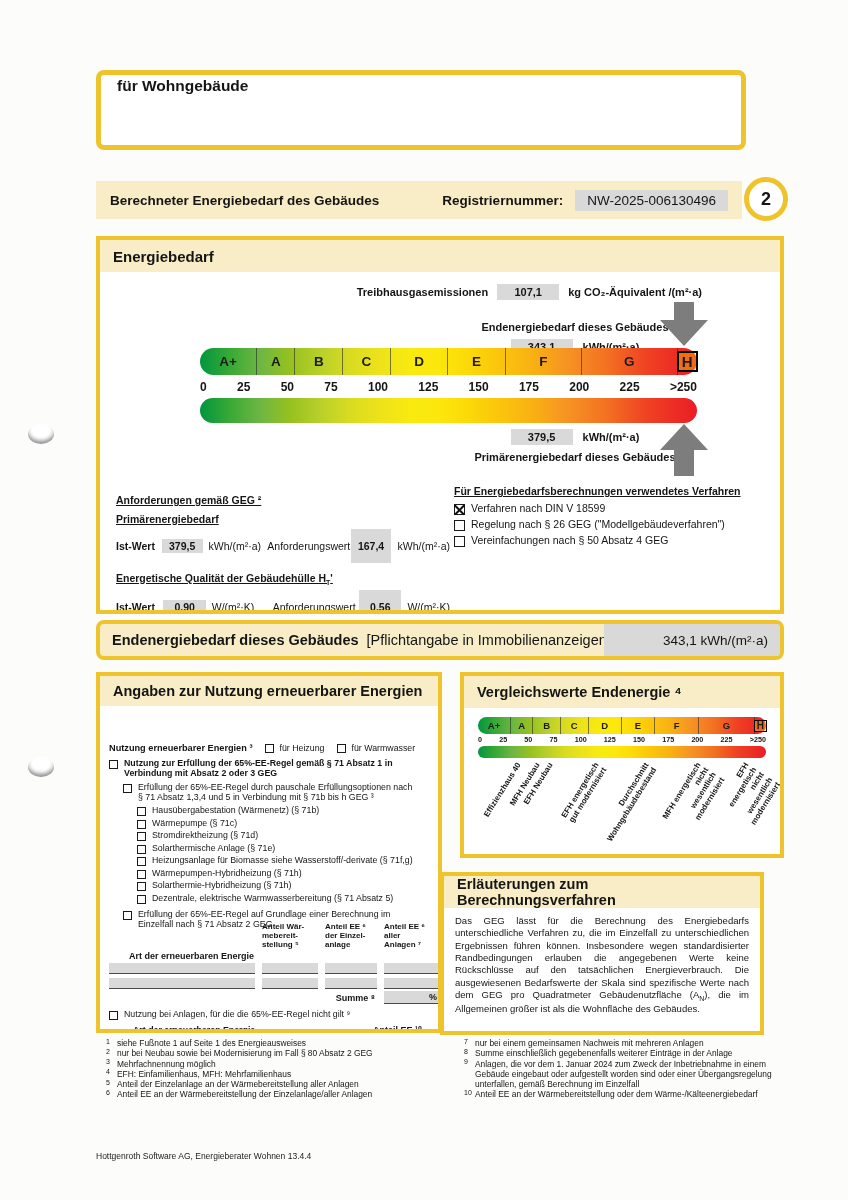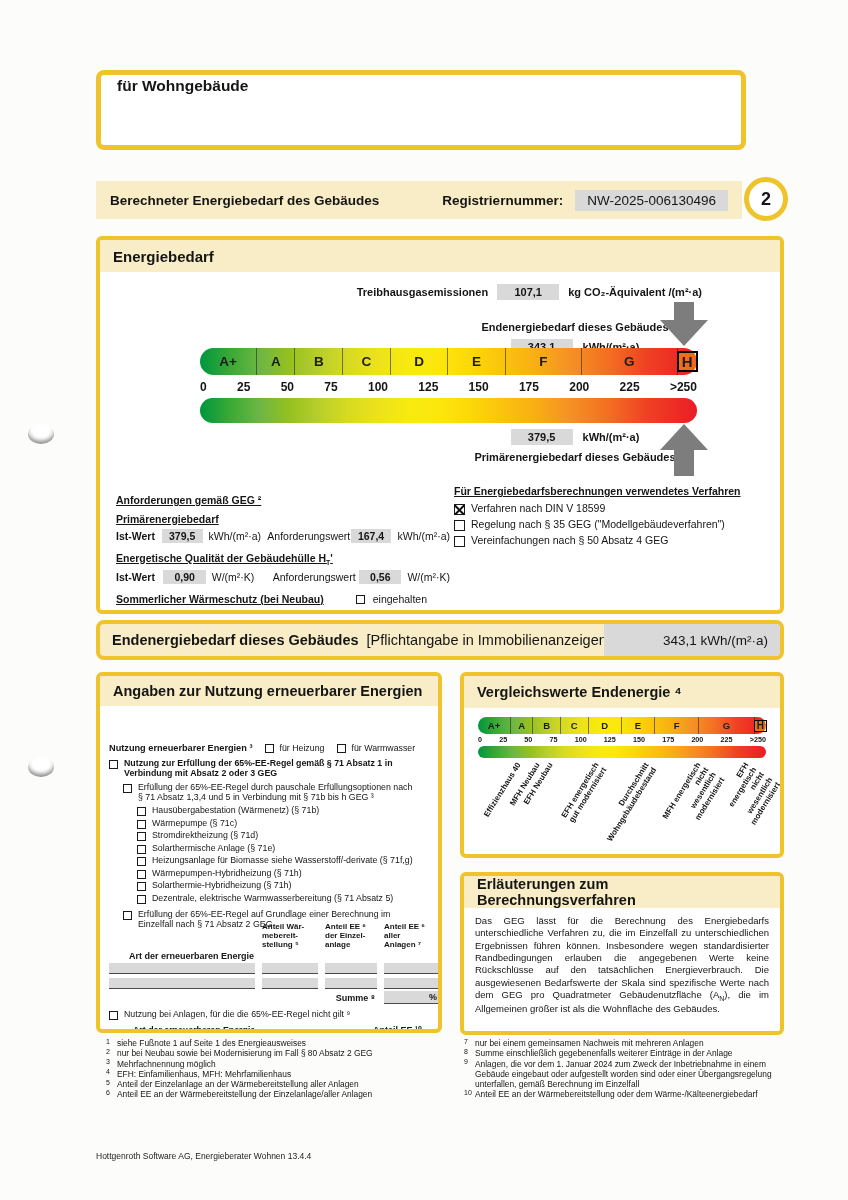--- a/index.html
+++ b/index.html
@@ -28,21 +28,21 @@
 
   
   .meta-bar{position:absolute;left:96px;top:181px;width:646px;height:38px;background:var(--cream);display:flex;align-items:center;padding:0 14px;}
   .meta-title{font-weight:700;font-size:13.5px;}
   .reg-group{margin-left:auto;display:flex;align-items:center;gap:12px;}
   .reg-label{font-weight:700;font-size:13.5px;}
   .reg-value{background:var(--vgray);padding:3px 12px;font-size:13.5px;}
   .page-circle{position:absolute;left:744px;top:177px;width:44px;height:44px;border:5px solid var(--accent);border-radius:50%;background:#fff;display:flex;align-items:center;justify-content:center;font-size:18px;font-weight:700;}
 
   
-  .sec-box{position:absolute;border:4px solid var(--accent);border-radius:6px;background:#fff;overflow:hidden;}
+  .sec-box{position:absolute;border:4px solid var(--accent);border-radius:0;background:#fff;overflow:hidden;}
   .band{background:var(--cream);display:flex;align-items:center;padding:0 13px;font-weight:700;}
 
   
   #energie-box{left:96px;top:236px;width:688px;height:378px;}
   #energie-box .band{height:32px;font-size:15px;}
   .ghg-row{position:absolute;top:44px;right:78px;display:flex;align-items:center;gap:9px;font-size:11px;font-weight:700;}
   .vbox{background:var(--vgray);text-align:center;font-weight:700;}
   .vbox.w62{width:62px;padding:2px 0;font-size:11px;}
   .end-label{position:absolute;top:81px;left:360px;width:230px;text-align:center;font-size:11px;font-weight:700;}
   .end-vrow{position:absolute;top:99px;left:360px;width:230px;display:flex;justify-content:center;align-items:center;gap:10px;font-size:11px;font-weight:700;}
@@ -68,21 +68,21 @@
   .plainbar{position:absolute;left:100px;top:158px;width:497px;height:25px;background:var(--grad);border-radius:13px;}
 
   .anf{position:absolute;left:16px;top:254px;width:334px;font-size:10.5px;}
   .u-head{font-weight:700;text-decoration:underline;font-size:10.5px;}
   .anf .u-head{display:inline-block;}
   .vrow{display:flex;align-items:center;margin:4px 0 9px;}
   .vrow .c1{width:56px;font-weight:700;}
   .vrow .c2{width:50px;background:var(--vgray);text-align:center;font-weight:700;padding:1px 0;}
   .vrow .c3{width:78px;padding-left:6px;}
   .vrow .c4{width:102px;}
-  .vrow .c5{width:50px;background:var(--vgray);text-align:center;font-weight:700;padding:1px 0;}
+  .vrow .c5{width:50px;background:var(--vgray);text-align:center;font-weight:700;padding:11px 0;}
   .vrow .c6{padding-left:6px;}
   .summer-row{display:flex;align-items:center;margin-top:8px;}
   .summer-row .cb{margin-left:32px;margin-right:8px;}
   sub{font-size:7px;}
 
   .verf{position:absolute;left:354px;top:245px;width:320px;font-size:10.5px;}
   .verf .u-head{margin-bottom:5px;display:inline-block;}
 
   .cb{display:inline-block;width:9px;height:9px;border:1.3px solid #1a1a1a;background:#fff;flex:none;position:relative;}
   .cb.cb10{width:11px;height:11px;}
@@ -126,21 +126,21 @@
   .mini-wrap{padding:9px 14px 0;}
   .mini-segbar{position:relative;width:100%;height:17px;background:var(--grad);border-radius:9px;display:flex;}
   .mini-segbar .ltr{font-size:9.5px;font-weight:700;color:#1c1c1c;line-height:1;}
   .mini-segbar .seg:last-child .ltr{border:1.5px solid #000;padding:0 2px;background:rgba(255,242,0,.35);font-size:10px;font-weight:800;}
   .mini-ticks{display:flex;justify-content:space-between;font-size:7.2px;font-weight:700;margin-top:1px;}
   .mini-plainbar{width:100%;height:12px;background:var(--grad);border-radius:6px;margin-top:2px;}
   .markers{position:relative;height:96px;margin:3px 14px 0;}
   .marker{position:absolute;top:0;font-size:8px;font-weight:700;line-height:1.15;white-space:pre-line;text-align:right;transform:rotate(-58deg) translateX(-100%);transform-origin:0 0;}
 
   
-  #erl-box{left:460px;top:872px;width:324px;height:163px;}
+  #erl-box{left:440px;top:872px;width:324px;height:163px;}
   #erl-box .band{height:32px;font-size:14.5px;}
   .erl-body{padding:7px 11px;font-size:9.5px;line-height:1.3;text-align:justify;}
 
   
   .fns{position:absolute;width:350px;}
   #fn-left{left:104px;top:1038px;}
   #fn-right{left:462px;top:1038px;width:332px;}
   .fn{display:flex;font-size:8.4px;line-height:1.22;}
   .fn .n{width:13px;flex:none;font-size:7px;position:relative;top:-0.5px;padding-left:2px;}
   .footer{position:absolute;left:96px;top:1151px;font-size:8.5px;color:#222;}
@@ -274,21 +274,21 @@
     <div class="verf">
       <div class="u-head">Für Energiebedarfsberechnungen verwendetes Verfahren</div>
       <div>
 
       <div class="cbrow">
           <span class="cb cb10 checked"></span>
           <span>Verfahren nach DIN V 18599</span>
         </div>
           <div class="cbrow">
           <span class="cb cb10"></span>
-          <span>Regelung nach § 35 GEG ("Modellgebäudeverfahren")</span>
+          <span>Regelung nach § 26 GEG ("Modellgebäudeverfahren")</span>
         </div>
           <div class="cbrow">
           <span class="cb cb10"></span>
           <span>Vereinfachungen nach § 50 Absatz 4 GEG</span>
         </div>
         </div>
     </div>
   </div>
 
   <div class="banner">

